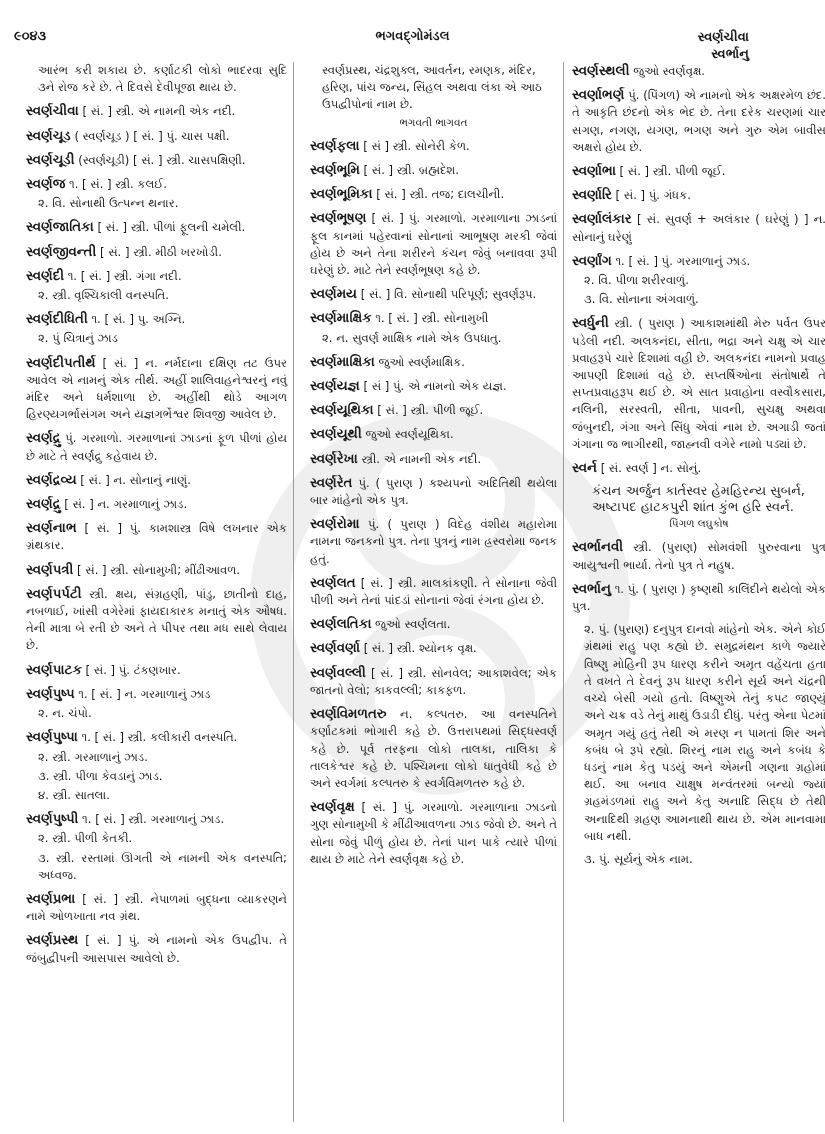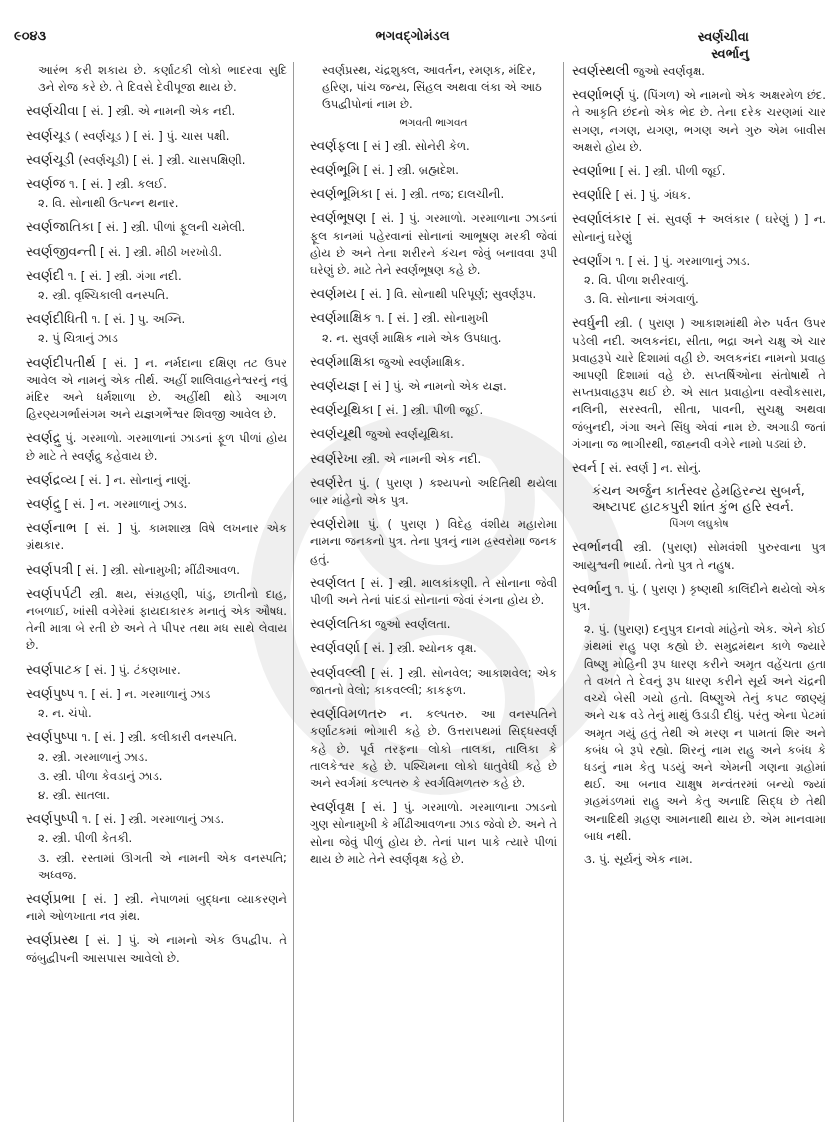--- a/index.html
+++ b/index.html
@@ -12,21 +12,21 @@
     .page-header { position: absolute; top: 0; left: 0; width: 763px; height: 58px; }
     .page-number { position: absolute; left: 14px; top: 28px; font-size: 13px; font-weight: bold; }
     .running-title { position: absolute; left: 0; width: 825px; top: 28px; text-align: center; font-size: 13px; font-weight: bold; }
     .guide-words { position: absolute; right: 14px; top: 28px; text-align: right; font-size: 13px; font-weight: bold; line-height: 17px; }
     .columns { position: absolute; top: 62px; left: 14px; width: 800px; height: 1060px; display: flex; margin-left: 12px; }
     .col { font-size: 11.6px; line-height: 17.2px; overflow: hidden; }
     .col-1 { width: 267px; padding-right: 6px; }
     .col-2 { width: 270px; padding: 0 6px 0 16px; border-left: 1px solid #9a9a9a; }
     .col-3 { width: 263px; padding: 0 0 0 8px; border-left: 1px solid #9a9a9a; }
     .entry { margin-bottom: 6px; text-align: justify; }
-    .entry .hw { font-weight: normal; font-size: 13.4px; }
+    .entry .hw { font-weight: bold; font-size: 13.4px; }
     .entry .body { }
     .sub { padding-left: 12px; margin-top: 2px; }
     .cont { padding-left: 12px; }
     .quote { padding-left: 20px; font-size: 13px; line-height: 16px; }
     .quote-src { text-align: center; font-size: 10.5px; margin-bottom: 6px; }
     .indent { padding-left: 12px; }
   </style>
 </head>
 <body>
 

